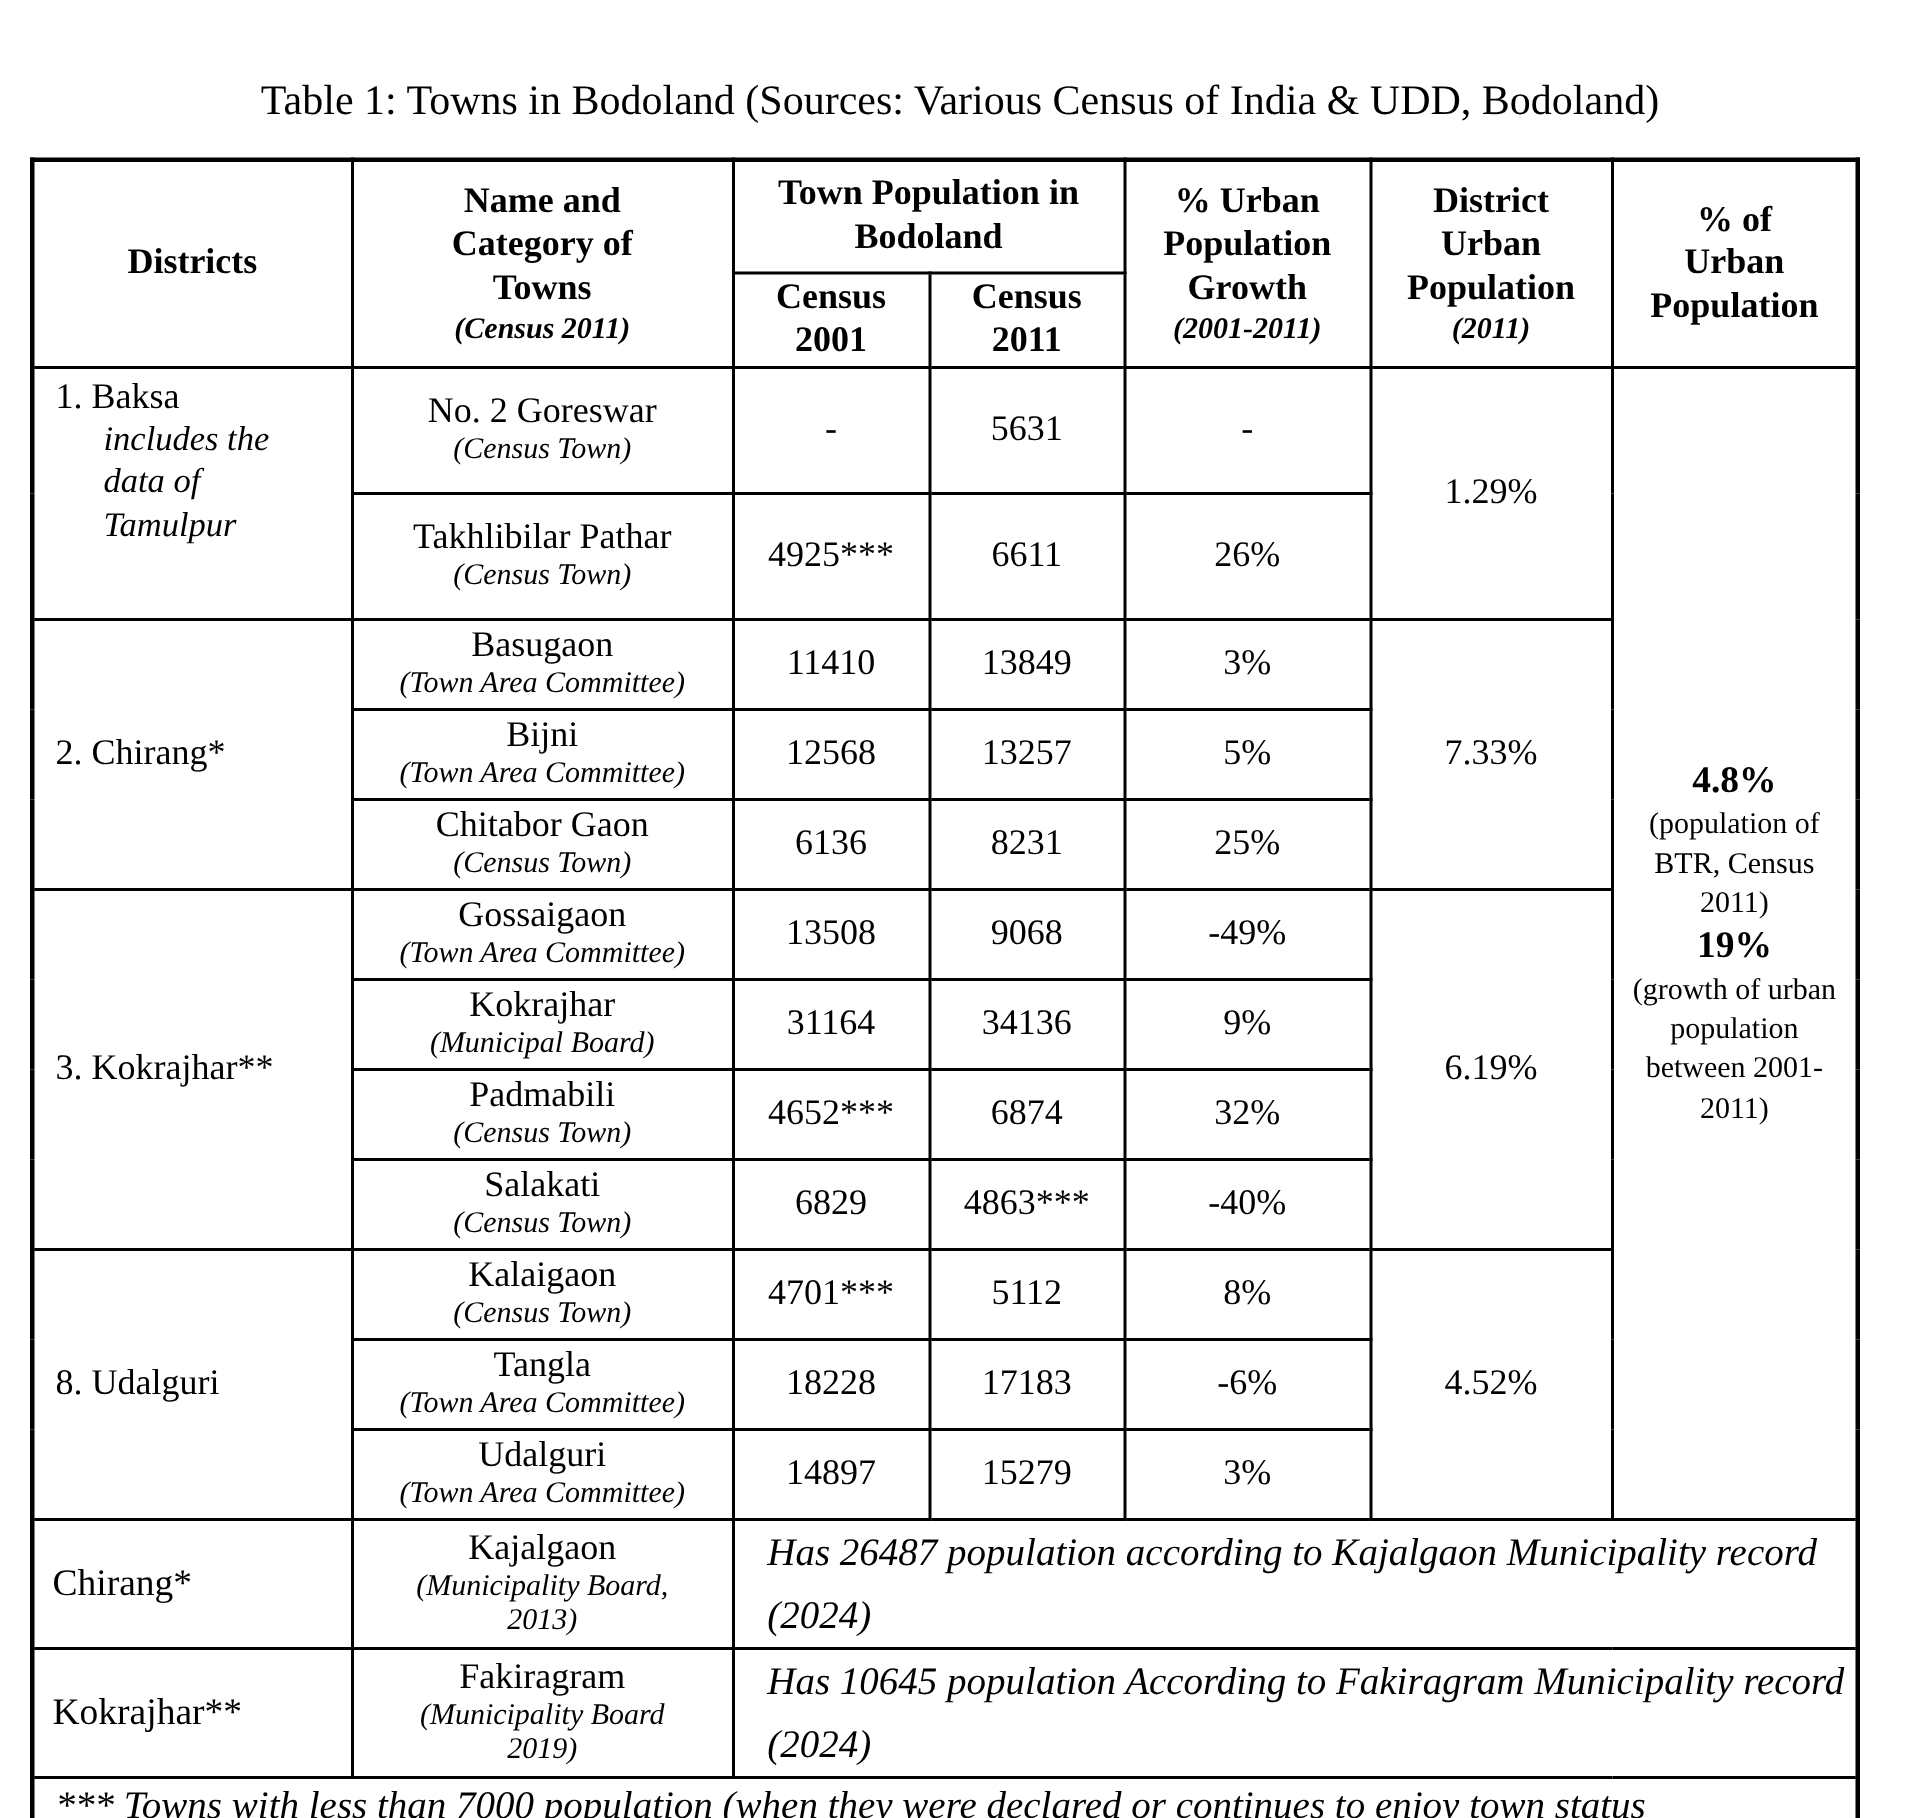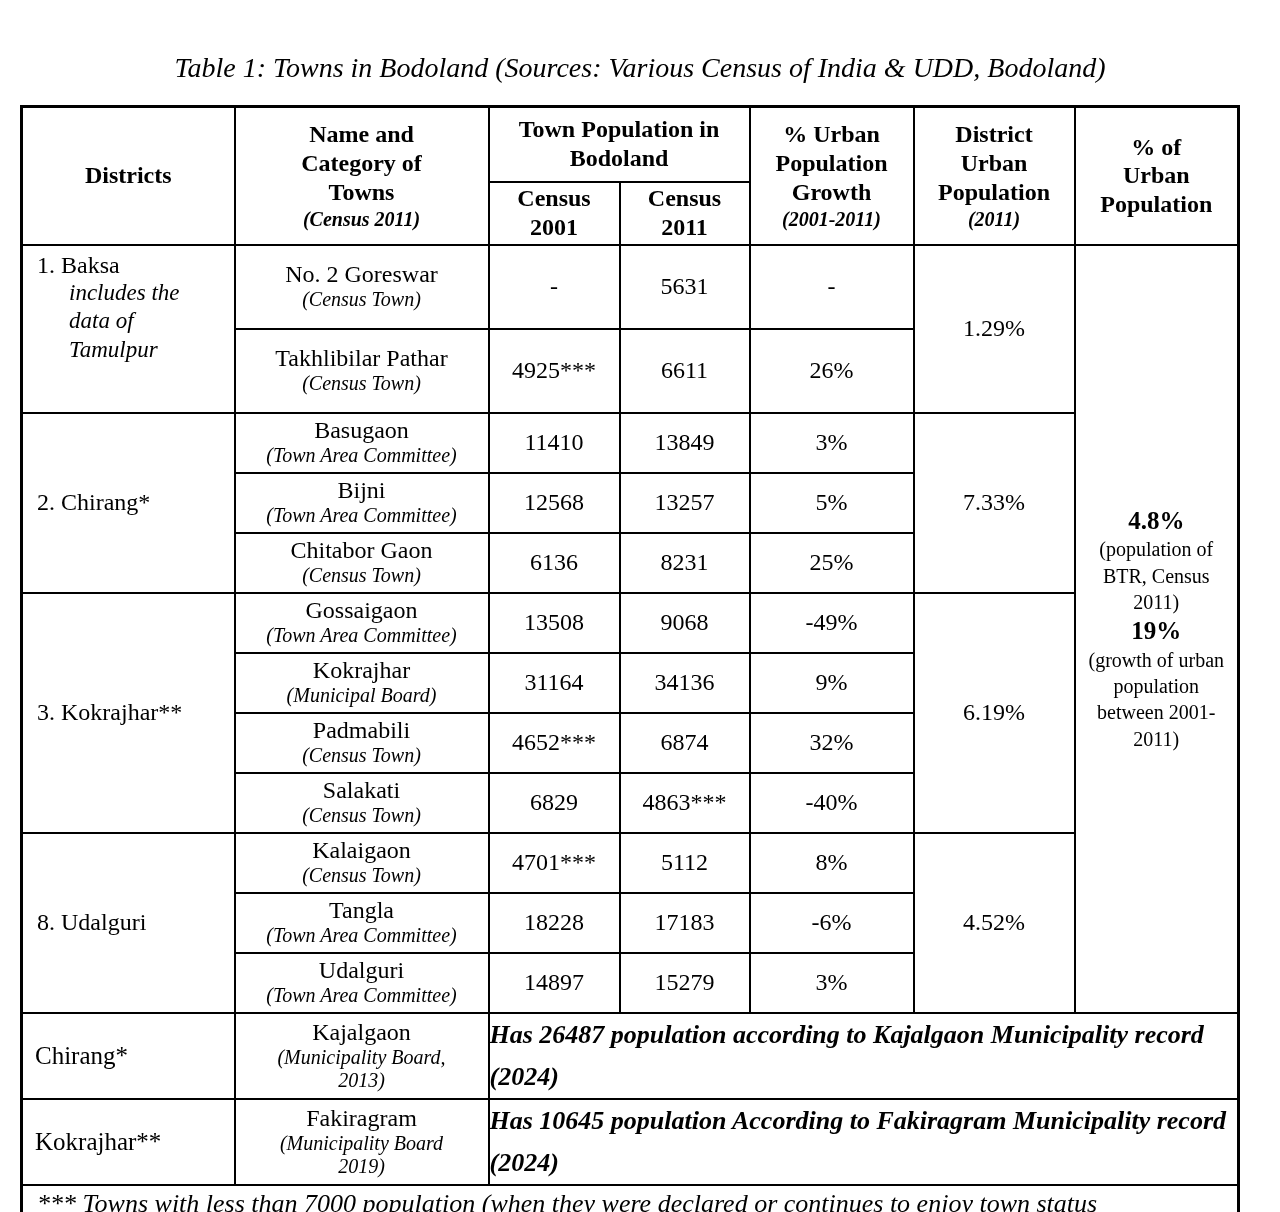--- a/index.html
+++ b/index.html
@@ -7,21 +7,20 @@
   body {
     width: 1280px; height: 1212px;
     background: #ffffff;
     color: #000000;
     font-family: "Liberation Serif", "DejaVu Serif", serif;
     position: relative;
   }
   .title {
     position: absolute; top: 52px; left: 0; width: 1280px;
     text-align: center;
-    font-style: italic;
     font-size: 28px;
   }
   table.main {
     position: absolute; left: 20px; top: 105px;
     border-collapse: collapse;
     table-layout: fixed;
     width: 1217px;
     border: 3px solid #000;
   }
   td { border: 2px solid #000; padding: 0; text-align: center; vertical-align: middle; overflow: hidden; }
@@ -45,21 +44,21 @@
   .dnote { font-style: italic; font-size: 23px; line-height: 1.25; display: block; margin-left: 32px; max-width: 150px; text-align: left; }
   .dlabel { display: block; }
 
   
   .pctcell .stack { display: flex; flex-direction: column; justify-content: center; align-items: center; height: 100%; }
   .pctcell { height: 735px; }
   .pv { font-weight: bold; font-size: 25px; display: block; line-height: 1.25; }
   .pn { font-size: 20px; line-height: 1.32; display: block; margin: 0 auto; max-width: 140px; }
 
   .muni-dist { font-size: 25px; text-align: left; padding-left: 12px; }
-  .note { font-style: italic; font-size: 26px; text-align: left; padding-right: 6px; line-height: 1.62; font-weight: bold; }
+  .note { font-style: italic; font-size: 26px; text-align: left; padding-left: 22px; padding-right: 6px; line-height: 1.62; }
   .footnote { font-style: italic; font-size: 26px; text-align: left; padding: 3px 4px 3px 14px; }
 
   tr.hr1 { height: 75px; }
   tr.hr2 { height: 63px; }
   tr.r67 { height: 84px; }
   tr.r60 { height: 60px; }
   tr.r85 { height: 85px; }
   tr.rft { height: 36px; }
 </style>
 </head>

